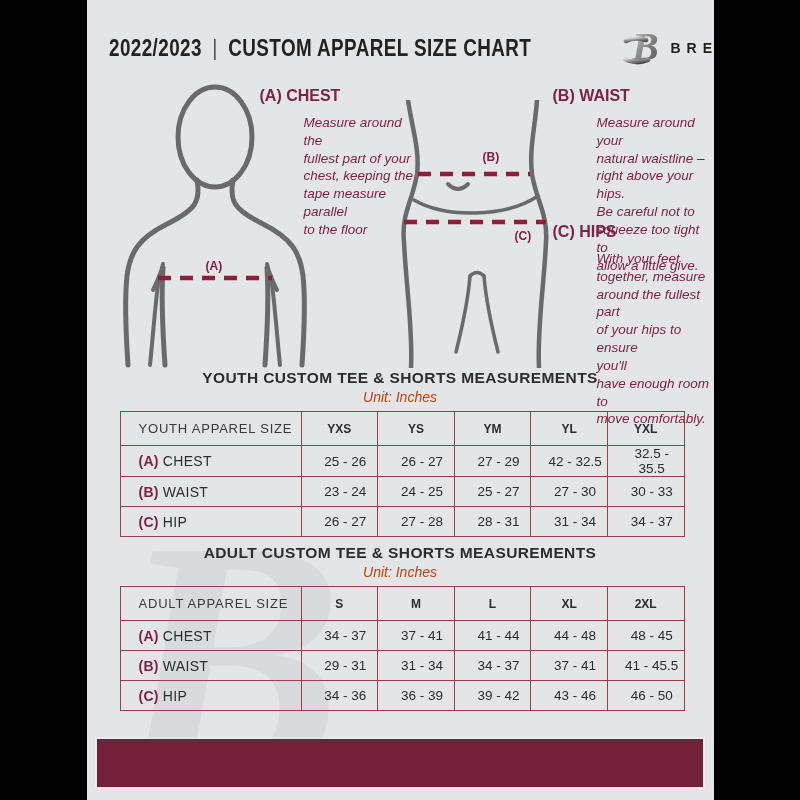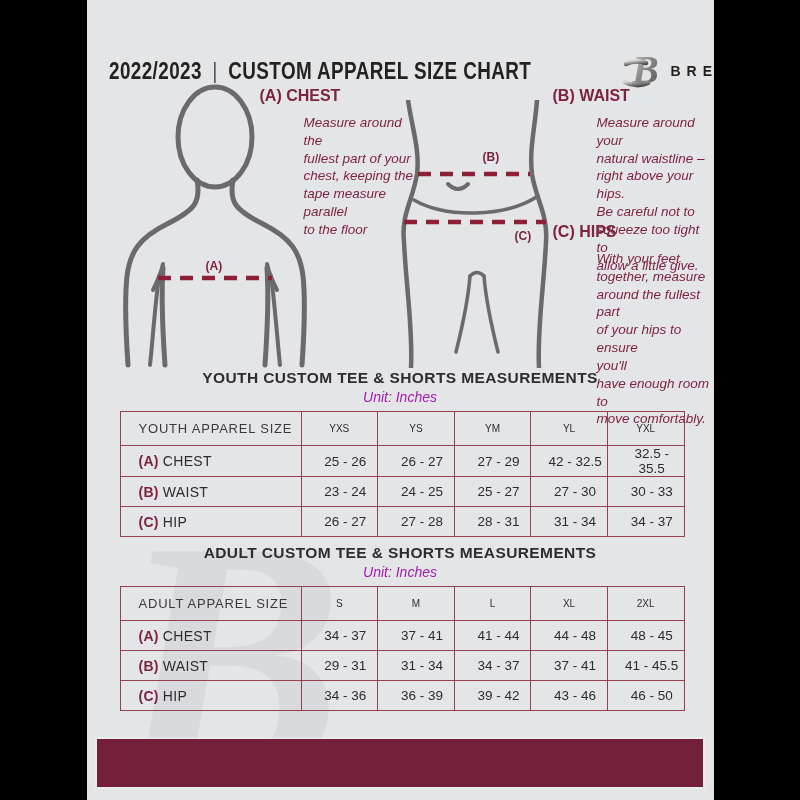--- a/index.html
+++ b/index.html
@@ -10,47 +10,47 @@
   html,body{width:800px;height:800px;}
   body{background:var(--frame-bg);font-family:"Liberation Sans",sans-serif;overflow:hidden;}
   .page{position:relative;width:627px;height:800px;margin:0 auto;background:var(--page-bg);overflow:hidden;}
 
   
   .watermark{position:absolute;left:30px;top:490px;font-size:340px;font-weight:bold;font-style:italic;
     font-family:"Liberation Serif",serif;color:var(--watermark);z-index:0;line-height:1;user-select:none;}
 
   
   .header{position:absolute;left:0;top:24px;width:100%;padding:0 14px 0 22px;display:flex;
-    align-items:center;justify-content:space-between;z-index:2;margin-top:23px;}
+    align-items:center;justify-content:space-between;z-index:2;}
   .title-group{display:flex;align-items:center;gap:13px;transform:scaleX(.82);transform-origin:left center;
     font-weight:bold;font-size:23px;color:#222;letter-spacing:.5px;white-space:nowrap;}
   .title-divider{font-weight:400;color:#444;font-size:22px;}
   .brand-group{display:flex;align-items:center;gap:9px;}
   .brand-word{font-weight:bold;font-size:14px;letter-spacing:6px;color:#1f1f1f;}
 
   
   .guide{position:absolute;left:0;top:0;width:100%;height:370px;z-index:2;}
   .fig{position:absolute;}
   .fig svg{display:block;}
   .meas-label{position:absolute;font-weight:bold;font-size:12px;color:var(--accent);z-index:3;}
   .guide-block{position:absolute;width:158px;z-index:3;}
   .guide-h{font-weight:bold;font-size:16px;color:var(--accent);margin-bottom:9px;}
   .guide-p{font-style:italic;font-size:13.5px;line-height:1.32;color:var(--accent);white-space:pre-line;margin-left:44px;}
 
   
   .sect-title{position:absolute;width:100%;text-align:center;font-weight:bold;font-size:15.5px;
     color:#2d2d2f;letter-spacing:.4px;z-index:2;}
   .sect-unit{position:absolute;width:100%;text-align:center;font-style:italic;font-size:14px;
-    color:#a21caf;z-index:2;}
+    color:#c2410c;z-index:2;}
   table.size-table{position:absolute;left:33px;width:565px;border-collapse:collapse;z-index:2;
     table-layout:fixed;background:transparent;}
   .size-table th,.size-table td{border:1px solid var(--table-border);text-align:center;
     color:var(--ink);background:transparent;}
   .size-table col.c0{width:181px;}
-  .size-table th{height:34px;font-size:10px;font-weight:normal;}
+  .size-table th{height:34px;font-size:12px;font-weight:bold;}
   .size-table th.col-label{text-align:left;padding-left:18px;font-weight:400;font-size:13px;
     letter-spacing:.8px;color:#3a3a3c;}
   .size-table td{height:30px;font-size:13.5px;padding-left:12px;}
   .size-table td.row-label{text-align:left;padding-left:18px;font-size:14px;letter-spacing:.3px;}
   .size-table td.row-label .pfx{font-weight:bold;color:var(--accent);margin-right:4px;}
 
   
   .bottom-bar{position:absolute;left:10px;top:739px;width:606px;height:48px;background:var(--bar);
     outline:2px solid rgba(255,255,255,.28);z-index:2;}
 </style>

